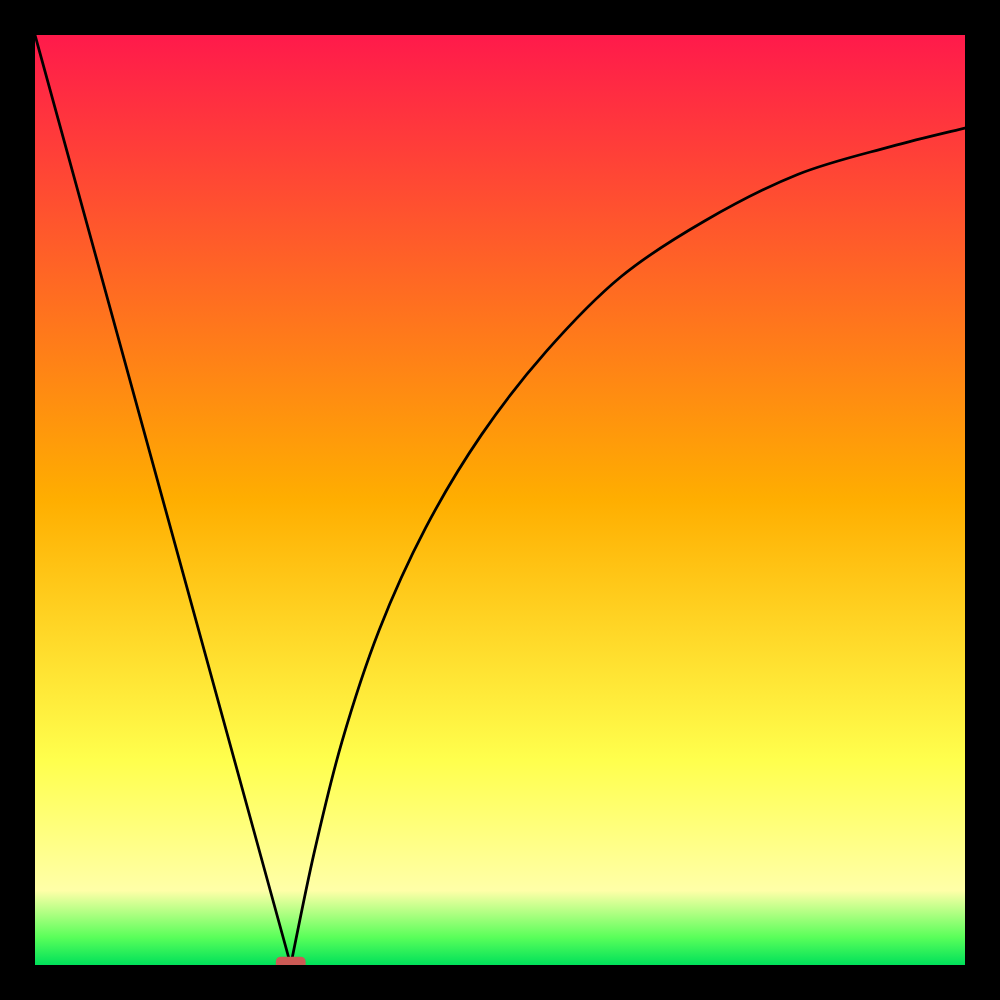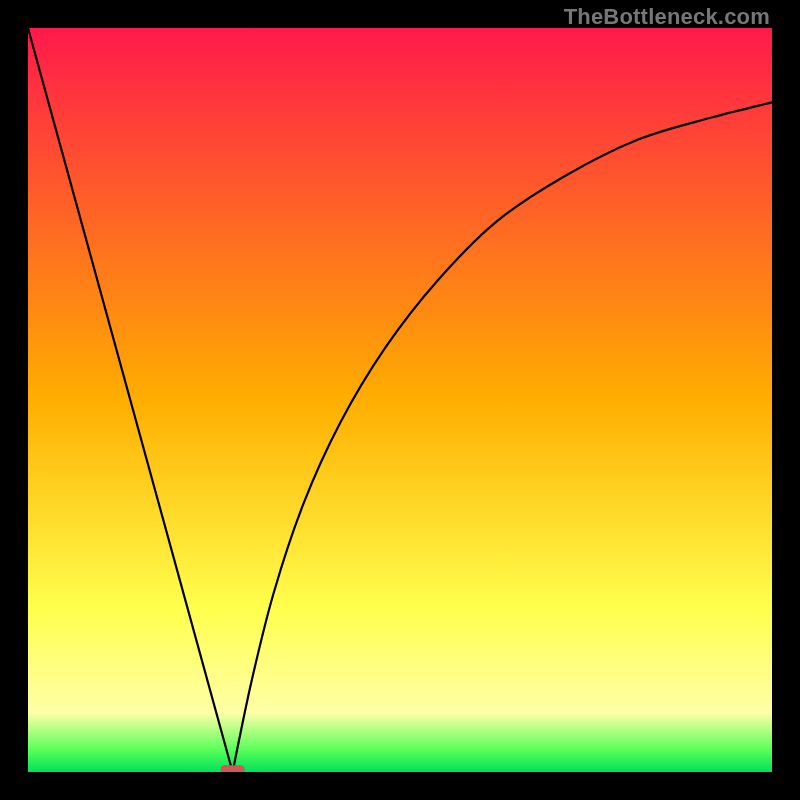--- a/index.html
+++ b/index.html
@@ -33,21 +33,20 @@
     font-weight: 600;
     letter-spacing: 0.2px;
     user-select: none;
   }
   svg { display: block; }
 </style>
 </head>
 <body>
 
 <div class="frame">
-  <div class="watermark">TheBottleneck.com</div>
   <div class="plot-area">
     <svg id="chart-svg" width="744" height="744" viewBox="0 0 744 744" preserveAspectRatio="none">
       <defs>
         <linearGradient id="bg-grad" x1="0" y1="0" x2="0" y2="1">
             <stop offset="0%" stop-color="#ff1a4b"></stop>
             <stop offset="50%" stop-color="#ffae00"></stop>
             <stop offset="78%" stop-color="#ffff4d"></stop>
             <stop offset="92%" stop-color="#ffffa8"></stop>
             <stop offset="97%" stop-color="#5aff5a"></stop>
             <stop offset="100%" stop-color="#00e05a"></stop>

